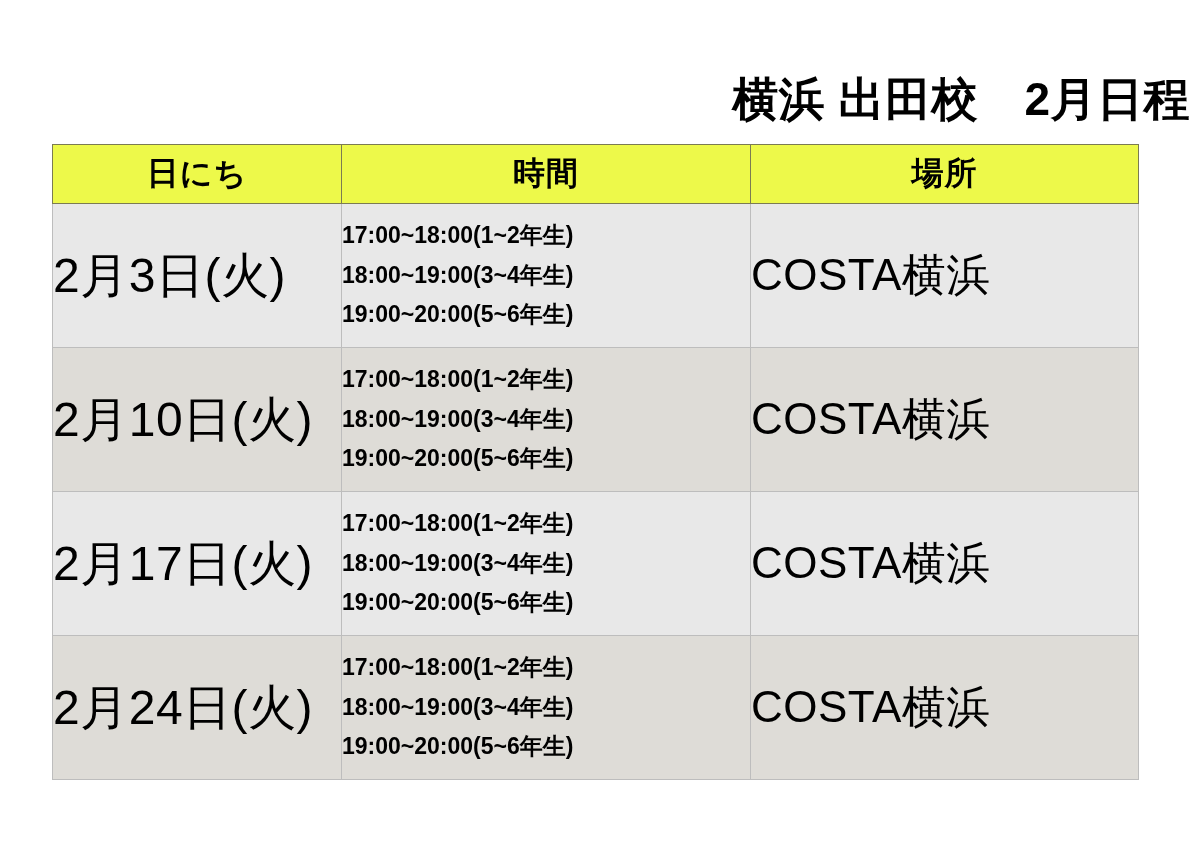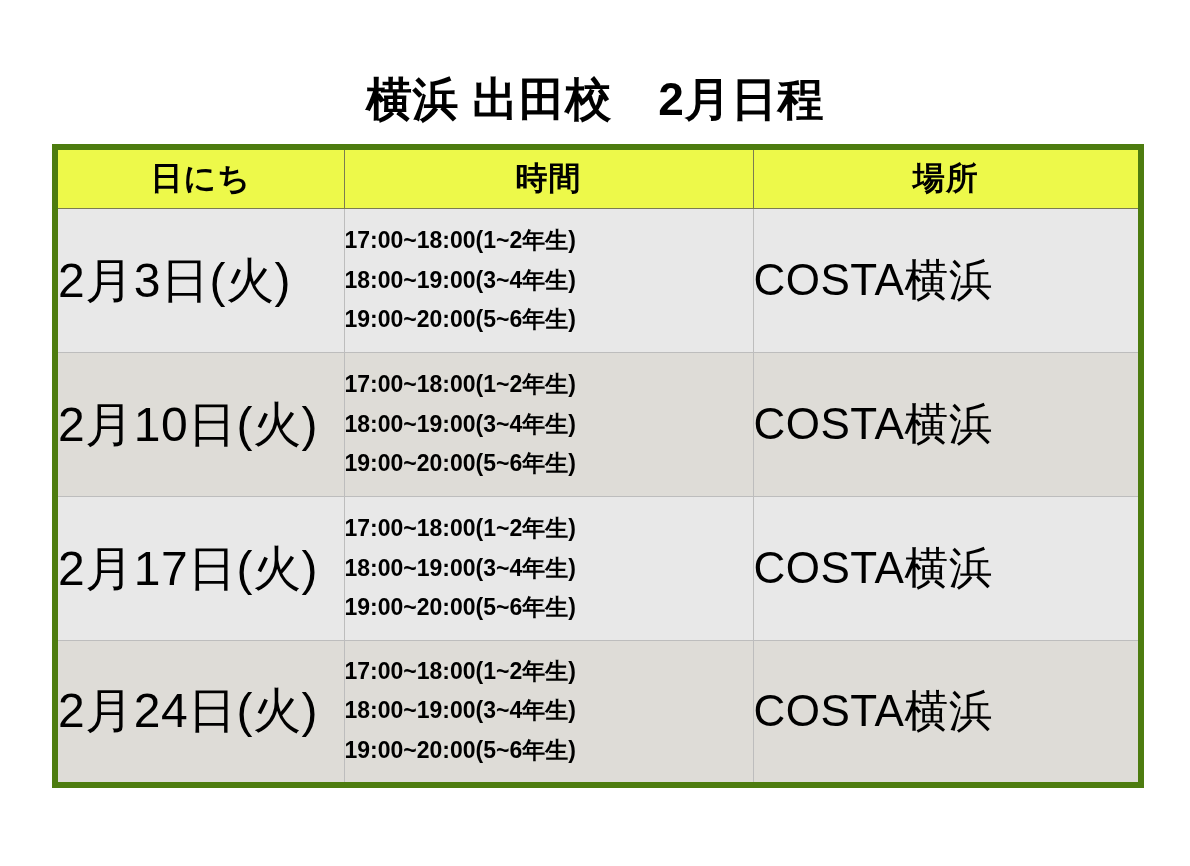--- a/index.html
+++ b/index.html
@@ -16,40 +16,40 @@
     overflow: hidden;
     position: relative;
   }
 
   
   .page-title {
     position: absolute;
     top: 40px;
     left: 0;
     width: 1190px;
-    text-align: center;
+    text-align: right;
     font-size: 46px;
     font-weight: bold;
     letter-spacing: 0.5px;
     line-height: 1.25;
     white-space: pre;
   }
 
   
   .schedule-wrap {
     position: absolute;
     left: 52px;
     top: 144px;
     width: 1086px;
   }
   table.schedule {
     border-collapse: collapse;
     table-layout: fixed;
     width: 1086px;
-    border: 6px solid #4d7c0f;
+    border: 1px solid #4d7c0f;
   }
   table.schedule col.col-date  { width: 289px; }
   table.schedule col.col-time  { width: 409px; }
   table.schedule col.col-place { width: 388px; }
 
   
   thead th {
     background: #edf94a;
     border: 1px solid #7b7b52;
     height: 58px;

